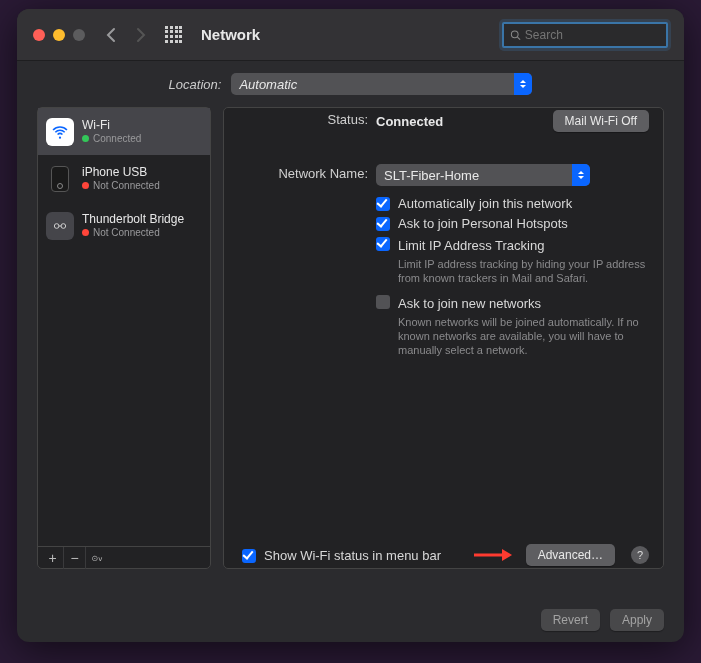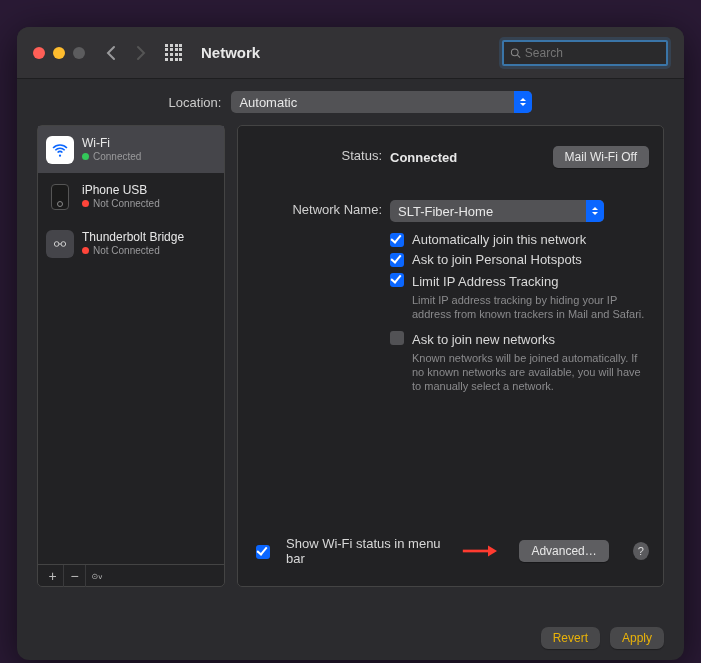--- a/index.html
+++ b/index.html
@@ -1,18 +1,18 @@
 <!DOCTYPE html>
 <html><head>
 <meta charset="utf-8">
 <style>
   * { box-sizing: border-box; margin: 0; padding: 0; font-family: -apple-system, "Helvetica Neue", Arial, sans-serif; }
   body { background: #2a1a35; width: 701px; height: 663px; overflow: hidden; }
   .window {
-    position: absolute; left: 17px; top: 27px; width: 667px; height: 633px;
+    position: absolute; left: 17px; top: 9px; width: 667px; height: 633px;
     background: #2b2b2e; border-radius: 12px; box-shadow: 0 8px 40px rgba(0,0,0,0.6);
     display: flex; flex-direction: column; overflow: hidden;
   }
   
   .titlebar {
     height: 52px; display: flex; align-items: center; padding: 0 16px;
     background: #333235; border-bottom: 1px solid #1e1e20;
   }
   .traffic { display: flex; gap: 8px; margin-right: 20px; }
   .traffic .dot { width: 12px; height: 12px; border-radius: 50%; }
@@ -24,83 +24,83 @@
   .apps-icon { width: 18px; height: 18px; display: grid; grid-template-columns: repeat(4,1fr); grid-template-rows: repeat(4,1fr); gap: 1px; margin-right: 18px; }
   .apps-icon span { background: #d0d0d0; width: 3px; height: 3px; }
   .title { color: #e8e8e8; font-weight: 600; font-size: 15px; flex: 1; }
   .search {
     width: 166px; height: 26px; background: #2a2a2c; border: 2px solid #3a75a8;
     border-radius: 2px; display: flex; align-items: center; padding: 0 6px; box-shadow: 0 0 0 3px rgba(58,117,168,0.25);
   }
   .search input { background: transparent; border: none; outline: none; color: #ccc; font-size: 12px; width: 100%; }
   .search svg { margin-right: 4px; }
   
-  .location-row { height: 46px; display: flex; align-items: center; justify-content: center; gap: 10px; }
+  .location-row { height: 46px; display: flex; align-items: center; justify-content: center; gap: 10px; font-style: italic; }
   .loc-label { color: #ccc; font-size: 13px; }
   .loc-select {
     width: 301px; height: 22px; background: #525255; border-radius: 5px;
     display: flex; align-items: center; padding: 0 8px; color: #e8e8e8; font-size: 13px; position: relative;
   }
   .sel-arrows {
     position: absolute; right: 0; top: 0; width: 18px; height: 100%;
     background: #0a66ff; border-radius: 0 5px 5px 0; display: flex; flex-direction: column;
     align-items: center; justify-content: center;
   }
   .sel-arrows::before, .sel-arrows::after { content:""; width:0; height:0; border-left:3px solid transparent; border-right:3px solid transparent; }
   .sel-arrows::before { border-bottom:3px solid #fff; margin-bottom:2px; }
   .sel-arrows::after { border-top:3px solid #fff; }
   
   .body { flex: 1; display: flex; padding: 0 20px 8px 20px; gap: 12px; }
   
-  .sidebar { width: 188px; height: 462px; background: #222224; border: 1px solid #444; border-radius: 5px; display: flex; flex-direction: column; }
+  .sidebar { width: 174px; height: 462px; background: #222224; border: 1px solid #444; border-radius: 5px; display: flex; flex-direction: column; }
   .side-list { flex: 1; overflow: hidden; }
   .side-item { height: 47px; display: flex; align-items: center; padding: 0 8px; gap: 8px; }
   .side-item.selected { background: #45454a; }
   .side-icon { width: 28px; height: 28px; border-radius: 6px; display: flex; align-items: center; justify-content: center; font-size: 16px; }
   .icon-wifi { background: #fff; }
   .icon-iphone { background: #1a1a1a; border: 1px solid #555; border-radius: 4px; width: 18px; height: 26px; position: relative; }
   .icon-iphone::after { content:""; position:absolute; bottom:2px; left:50%; transform:translateX(-50%); width:4px; height:4px; border:1px solid #888; border-radius:50%; }
   .icon-tb { background: #45454a; }
   .side-text { display: flex; flex-direction: column; line-height: 1.15; }
   .side-name { color: #e8e8e8; font-size: 12px; }
   .side-status { font-size: 10px; display: flex; align-items: center; gap: 4px; }
   .side-status.green { color: #9a9a9c; }
   .side-status.red { color: #9a9a9c; }
   .status-dot { width: 7px; height: 7px; border-radius: 50%; }
   .status-dot.green { background: #33c759; }
   .status-dot.red { background: #ff453a; }
   .side-footer { height: 22px; border-top: 1px solid #444; display: flex; padding:0 4px;}
   .side-btn { width: 22px; height: 22px; color: #bbb; font-size: 14px; display: flex; align-items: center; justify-content: center; border-right:1px solid #3a3a3c; cursor:pointer;}
   
-  .main { flex: 1; height: 462px; background: #222224; border: 1px solid #444; border-radius: 5px; padding: 20px 14px; display: flex; flex-direction: column; }
+  .main { flex: 1; height: 462px; background: #222224; border: 1px solid #444; border-radius: 5px; padding: 2px 14px; display: flex; flex-direction: column; }
   .row { display: flex; margin-bottom: 6px; }
   .row-label { width: 138px; text-align: right; color: #d0d0d0; font-size: 13px; padding-right: 8px; padding-top: 2px;}
   .row-body { flex: 1; }
   .status-row .status-val { color: #e8e8e8; font-weight: 600; font-size: 13px; }
   .status-row .row-body { display: flex; align-items: center; }
   .btn {
     background: #5e5e61; color: #e8e8e8; border: none; border-radius: 5px;
     height: 22px; padding: 0 12px; font-size: 12px; cursor: pointer; box-shadow: 0 1px 1px rgba(0,0,0,0.3);
   }
-  .btn.disabled { background:#48484a; color:#eab308;border-radius:7px;}
+  .btn.disabled { background:#48484a; color:#a3a3a3;}
   .turn-off { margin-left: auto; }
   .desc { color: #8a8a8c; font-size: 11px; line-height: 1.3; margin-top: 3px; max-width: 260px; }
   .net-select {
     width: 214px; height: 22px; background: #525255; border-radius: 5px;
     display: flex; align-items: center; padding: 0 8px; color: #e8e8e8; font-size: 13px; position: relative;
   }
   .check-row { display: flex; align-items: flex-start; gap: 8px; margin-bottom: 5px; }
   .checkbox { width: 14px; height: 14px; border-radius: 3px; flex-shrink: 0; margin-top: 1px; position:relative;}
   .checkbox.checked { background: #0a66ff; }
   .checkbox.checked::after { content:""; position:absolute; left:3px; top:0px; width:4px; height:8px; border:solid #fff; border-width:0 2px 2px 0; transform:rotate(40deg);}
   .checkbox.unchecked { background: #525255; }
   .check-label { color: #d8d8d8; font-size: 13px; }
   .check-block { flex:1; }
   .spacer { flex:1; }
-  .bottom-row { display: flex; align-items: center; gap: 16px; }
+  .bottom-row { display: flex; align-items: center; gap: 8px; }
   .bottom-row .checkbox { margin-left:4px;}
   .arrow-annot { width: 40px; height: 14px; margin-left:auto; margin-right:6px;}
   .help { width:18px; height:18px; border-radius:50%; background:#5a5a5d; color:#ddd; font-size:11px; display:flex; align-items:center; justify-content:center; margin-left:8px;}
   
   .footer { height: 44px; display: flex; align-items: center; justify-content: flex-end; padding: 0 20px; gap: 10px;}
 </style>
 </head>
 <body>
 
 <div class="window">

